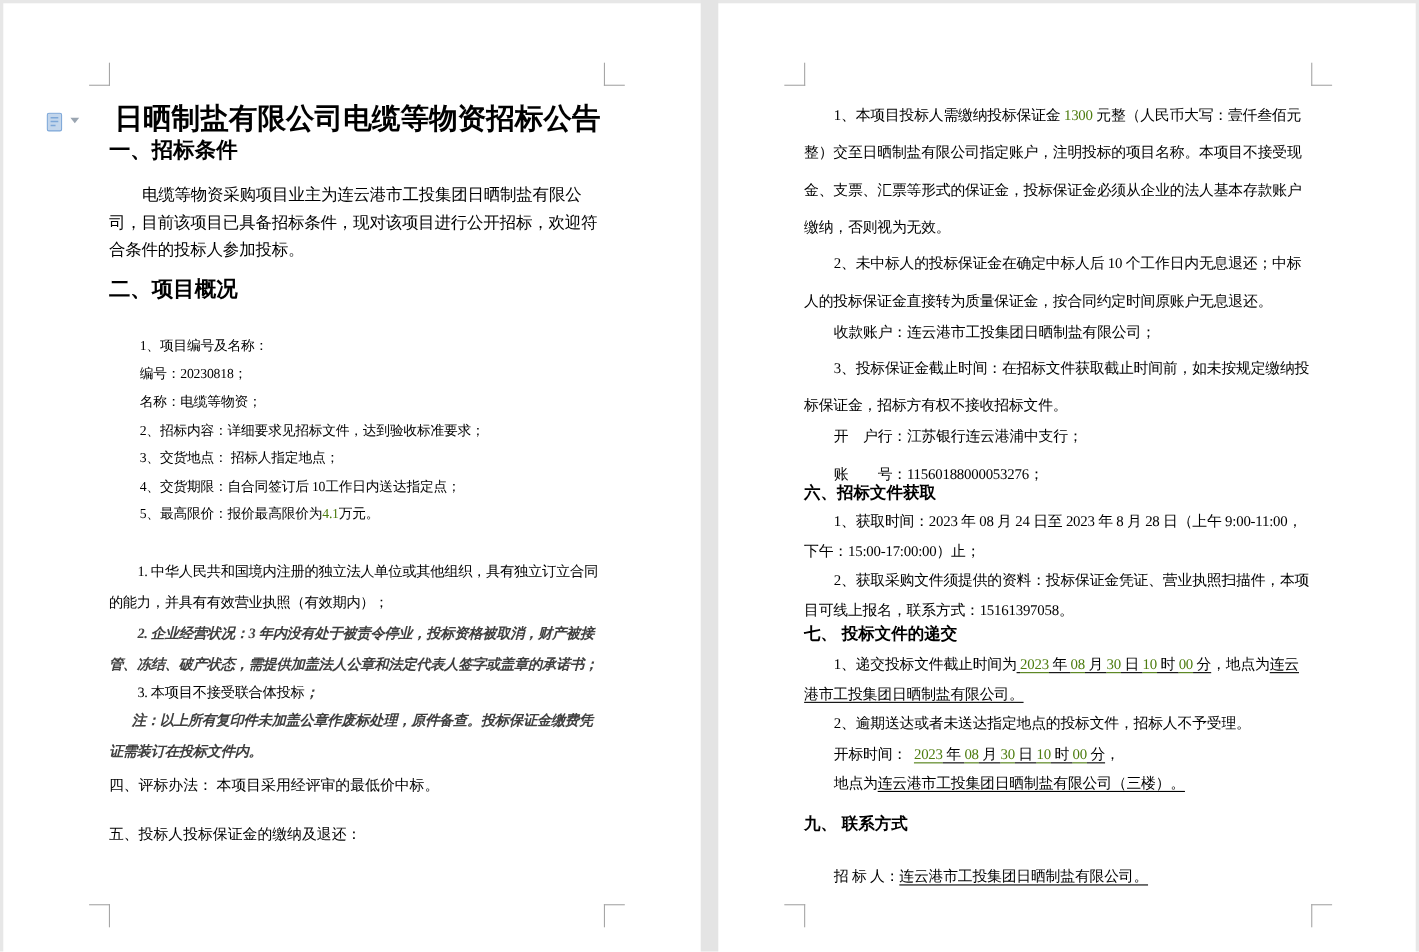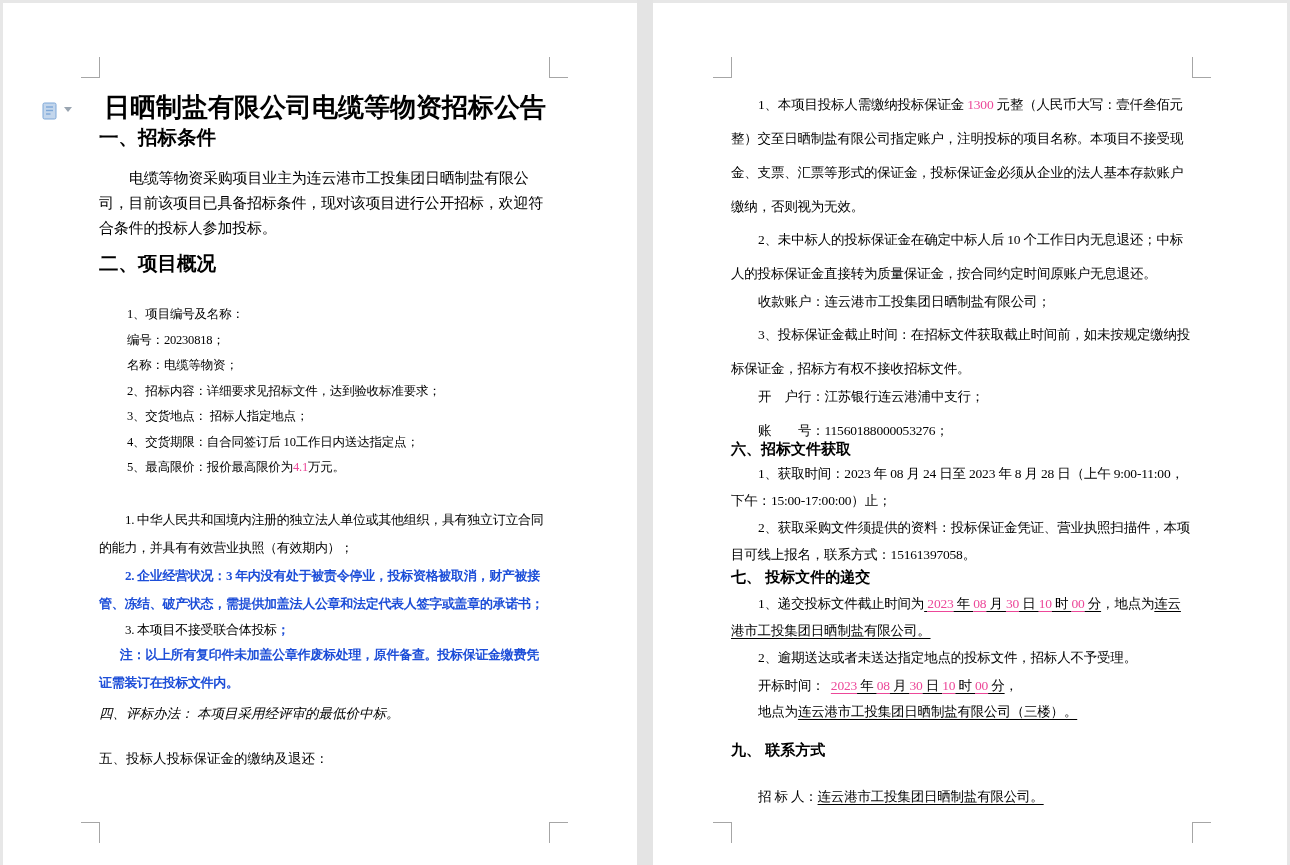--- a/index.html
+++ b/index.html
@@ -44,28 +44,28 @@
   .p1body{font-size:15px;line-height:25px;letter-spacing:-0.2px;}
   .li{font-size:12.5px;line-height:25.5px;margin-left:28px;letter-spacing:-0.2px;}
   .req{font-size:13px;line-height:28px;letter-spacing:-0.3px;}
   .p1sec{font-size:13.5px;line-height:26px;}
   .dbl{font-size:13.5px;line-height:34px;letter-spacing:-0.2px;}
   .line{font-size:13.5px;line-height:31px;letter-spacing:-0.2px;}
   .tight{font-size:13.5px;line-height:26.5px;letter-spacing:-0.2px;}
 
   .indent2{text-indent:2em;}
   .indent15{text-indent:1.6em;}
-  .red{color:#ec4899;}
-  .redbold{color:#1d4ed8;font-weight:700;}
+  .red{color:#4d7c0f;}
+  .redbold{color:#404040;font-weight:700;font-style:italic;}
   .u{text-decoration:underline;text-underline-offset:3px;}
 
   .mt28{}.mt26{margin-top:26px;}.mt25{margin-top:25px;}
   .mt22{margin-top:22px;}.mt19{margin-top:19px;}.mt16{margin-top:16px;}
   .mt13{margin-top:13px;}.mt12{margin-top:12px;}.mt11{margin-top:11px;}
-  .mt9{margin-top:9px;}.mt6{margin-top:6px;}.mt4{margin-top:4px;font-style:italic;}
+  .mt9{margin-top:9px;}.mt6{margin-top:6px;}.mt4{margin-top:4px;}
   .mt3{margin-top:3px;}.mt2{margin-top:2px;}.mt1{margin-top:1px;}
   .mt0{margin-top:0;}
   .mtn1{margin-top:-1px;}.mtn2{margin-top:-2px;}.mtn3{margin-top:-3px;}
   .mtn5{margin-top:-5px;}.mtn9{margin-top:-9px;}
 </style>
 </head>
 <body>
 
 <div class="strip" id="strip-top"></div>
 <div class="strip" id="strip-left"></div>

